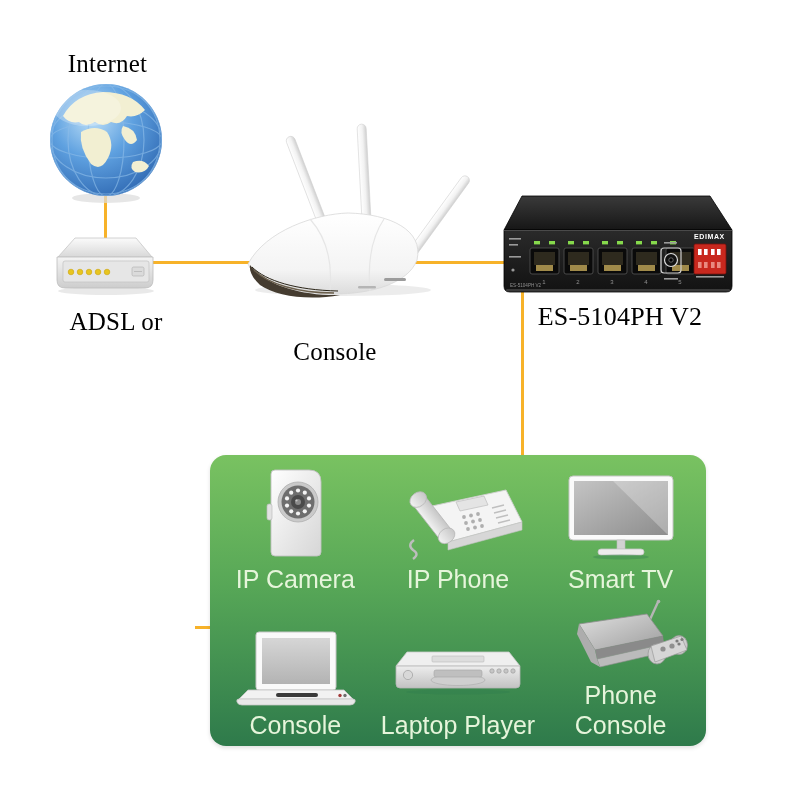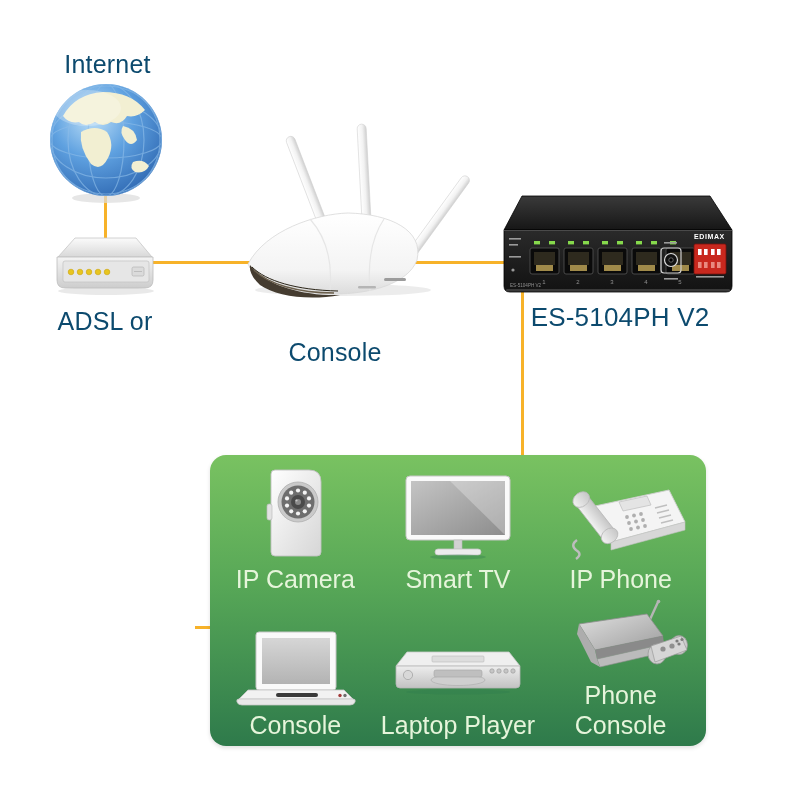--- a/index.html
+++ b/index.html
@@ -1,19 +1,19 @@
 <!DOCTYPE html>
 <html><head>
 <meta charset="utf-8">
 <style>
   html,body{margin:0;padding:0;background:#ffffff;}
   #canvas{position:relative;width:800px;height:800px;background:#ffffff;overflow:hidden;
           font-family:"Liberation Sans", sans-serif;}
   .abs{position:absolute;}
-  .node-label{color:#0c4a6e;font-size:25px;text-align:center;letter-spacing:0.2px;}
+  .node-label{color:#000000;font-size:25px;text-align:center;letter-spacing:0.2px;font-family:Liberation Serif, serif;}
   .cable{position:absolute;background:#F7B229;}
   .panel{position:absolute;left:210px;top:455px;width:496px;height:291px;border-radius:16px;
          background:linear-gradient(180deg,#79C261 0%,#57A757 45%,#2E7A4B 100%);
          box-shadow:0 2px 4px rgba(0,0,0,0.12);}
   .panel-grid{display:grid;grid-template-columns:1fr 1fr 1fr;grid-template-rows:1fr 1fr;
               width:100%;height:100%;padding:10px 4px 4px 4px;box-sizing:border-box;}
   .cell{display:flex;flex-direction:column;align-items:center;justify-content:flex-end;gap:2px;}
   .dev-label{color:#E6F5DB;font-size:25px;text-align:center;line-height:30px;padding-bottom:2px;}
 </style>
 </head>
@@ -79,21 +79,21 @@
       <circle cx="23" cy="44" r="2.8"></circle>
         <circle cx="32" cy="44" r="2.8"></circle>
       <circle cx="41" cy="44" r="2.8"></circle>
         <circle cx="50" cy="44" r="2.8"></circle>
       <circle cx="59" cy="44" r="2.8"></circle>
     </g>
     <rect x="84" y="39" width="12" height="9" rx="1.5" fill="#DBDBDB" stroke="#B5B5B5" stroke-width="0.7"></rect>
     <line x1="86" y1="43.5" x2="94" y2="43.5" stroke="#B5B5B5" stroke-width="0.8"></line>
   </svg>
 
-  <div class="abs node-label" style="left:5px;top:305px;width:200px;line-height:33px;">
+  <div class="abs node-label" style="left:16px;top:305px;width:200px;line-height:33px;">
     <div>ADSL or</div>
   </div>
 
   <svg class="abs" style="left:238px;top:118px;" width="232" height="182" viewBox="0 0 232 182">
     <defs>
       <linearGradient id="ant" x1="0" y1="0" x2="1" y2="0">
         <stop offset="0%" stop-color="#FFFFFF"></stop>
           <stop offset="55%" stop-color="#F2F2F2"></stop>
         <stop offset="100%" stop-color="#CFCFCF"></stop>
       </linearGradient>
@@ -252,38 +252,20 @@
               <circle cx="48.2" cy="26.7" r="2.1"></circle>
           </g>
           <circle cx="55" cy="36" r="7" fill="#4A4A4A"></circle>
           <circle cx="55" cy="36" r="3" fill="#8A8A8A"></circle>
           <circle cx="53.5" cy="34.5" r="1.1" fill="#C9C9C9"></circle>
         </svg>
         <div class="dev-label">IP Camera</div>
       </div>
 
       <div class="cell">
-        <svg width="120" height="94" viewBox="0 0 120 94">
-          <defs>
-            <linearGradient id="tvScr" x1="0" y1="0" x2="1" y2="1">
-              <stop offset="0%" stop-color="#C4C4C4"></stop>
-                <stop offset="100%" stop-color="#8D8D8D"></stop>
-            </linearGradient>
-          </defs>
-          <rect x="8" y="8" width="104" height="64" rx="4" fill="#FAFAFA" stroke="#C6C6C6" stroke-width="1"></rect>
-          <rect x="13" y="13" width="94" height="54" fill="url(#tvScr)"></rect>
-          <polygon points="52,13 107,13 107,67" fill="#FFFFFF" opacity="0.28"></polygon>
-          <rect x="56" y="72" width="8" height="9" fill="#D2D2D2" stroke="#BDBDBD" stroke-width="0.6"></rect>
-          <rect x="37" y="81" width="46" height="6" rx="3" fill="#ECECEC" stroke="#C6C6C6" stroke-width="0.8"></rect>
-          <ellipse cx="60" cy="89" rx="28" ry="2.4" fill="#2F7B4C" opacity="0.35"></ellipse>
-        </svg>
-        <div class="dev-label">Smart TV</div>
-      </div>
-
-      <div class="cell">
         <svg width="132" height="96" viewBox="0 0 132 96">
           <defs>
             <linearGradient id="phHandset" x1="0" y1="0" x2="1" y2="0">
               <stop offset="0%" stop-color="#F2F2F2"></stop>
                 <stop offset="100%" stop-color="#C6C6C6"></stop>
             </linearGradient>
           </defs>
           <polygon points="40,40 114,24 130,56 56,76" fill="#F4F4F4" stroke="#CFCFCF" stroke-width="0.9"></polygon>
           <polygon points="56,76 130,56 130,64 56,84" fill="#D7D7D7" stroke="#C2C2C2" stroke-width="0.6"></polygon>
           <polygon points="64,36 92,30 96,39 68,45" fill="#E4E4E4" stroke="#BDBDBD" stroke-width="0.7"></polygon>
@@ -305,20 +287,38 @@
               <line x1="106" y1="57" x2="118" y2="54"></line>
           </g>
           <g transform="rotate(-38 40 52)">
             <rect x="33" y="24" width="15" height="56" rx="7.5" fill="url(#phHandset)" stroke="#B8B8B8" stroke-width="0.8"></rect>
             <ellipse cx="40.5" cy="29" rx="9" ry="7" fill="url(#phHandset)" stroke="#B8B8B8" stroke-width="0.8"></ellipse>
             <ellipse cx="40.5" cy="75" rx="9" ry="7" fill="url(#phHandset)" stroke="#B8B8B8" stroke-width="0.8"></ellipse>
           </g>
           <path d="M 22,74 q -7,5 -1,10 q 7,4 0,9" stroke="#BDBDBD" stroke-width="2.4" fill="none"></path>
         </svg>
         <div class="dev-label">IP Phone</div>
+      </div>
+
+      <div class="cell">
+        <svg width="120" height="94" viewBox="0 0 120 94">
+          <defs>
+            <linearGradient id="tvScr" x1="0" y1="0" x2="1" y2="1">
+              <stop offset="0%" stop-color="#C4C4C4"></stop>
+                <stop offset="100%" stop-color="#8D8D8D"></stop>
+            </linearGradient>
+          </defs>
+          <rect x="8" y="8" width="104" height="64" rx="4" fill="#FAFAFA" stroke="#C6C6C6" stroke-width="1"></rect>
+          <rect x="13" y="13" width="94" height="54" fill="url(#tvScr)"></rect>
+          <polygon points="52,13 107,13 107,67" fill="#FFFFFF" opacity="0.28"></polygon>
+          <rect x="56" y="72" width="8" height="9" fill="#D2D2D2" stroke="#BDBDBD" stroke-width="0.6"></rect>
+          <rect x="37" y="81" width="46" height="6" rx="3" fill="#ECECEC" stroke="#C6C6C6" stroke-width="0.8"></rect>
+          <ellipse cx="60" cy="89" rx="28" ry="2.4" fill="#2F7B4C" opacity="0.35"></ellipse>
+        </svg>
+        <div class="dev-label">Smart TV</div>
       </div>
 
       <div class="cell">
         <svg width="132" height="80" viewBox="0 0 132 80">
           <defs>
             <linearGradient id="lapScr" x1="0" y1="0" x2="0" y2="1">
               <stop offset="0%" stop-color="#D6D6D6"></stop>
                 <stop offset="100%" stop-color="#B3B3B3"></stop>
             </linearGradient>
           </defs>

